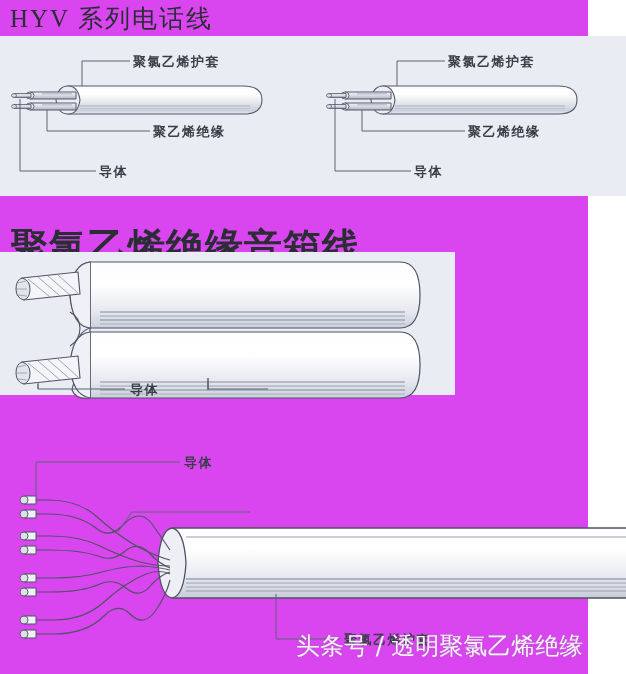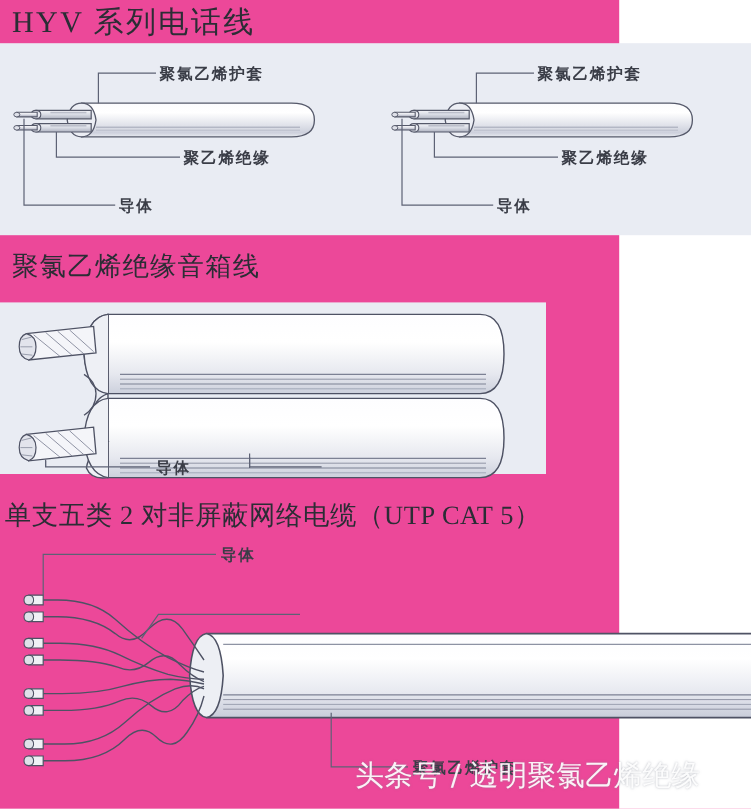--- a/index.html
+++ b/index.html
@@ -3,39 +3,39 @@
 <meta charset="utf-8">
 <style>
   html,body{margin:0;padding:0;}
   body{
     width:626px;height:674px;
     background:#ffffff;
     font-family:"Liberation Serif","DejaVu Serif",serif;
     overflow:hidden;
     position:relative;
   }
-  .page{position:relative;width:516px;height:674px;background:#ec4899;}
+  .page{position:relative;width:588px;height:674px;background:#d946ef;}
 
   
   .title{
     position:absolute;
     color:#2b2d35;
     white-space:nowrap;
     letter-spacing:1px;
   }
   #title-1{
     left:10px;top:2px;
     font-size:25px;
     font-family:"Liberation Serif","DejaVu Serif",serif;
     letter-spacing:2px;
   }
   #title-2{
-    left:10px;top:207px;
-    font-size:22px;
-    font-weight:normal;
+    left:10px;top:222px;
+    font-size:38px;
+    font-weight:bold;
     font-family:"DejaVu Serif","Liberation Serif",serif;
     letter-spacing:1px;
   }
   #title-3{
     left:4px;top:415px;
     font-size:22px;
     letter-spacing:0.5px;
   }
 
   
@@ -221,21 +221,20 @@
 
     <polyline points="38,134 38,137 38,139 38,139" fill="none" stroke="#5d6275" stroke-width="1"></polyline>
     <polyline points="38,133 38,139 125,139" fill="none" stroke="#5d6275" stroke-width="1"></polyline>
 
     <polyline points="208,140 208,128 208,140" fill="none" stroke="#5d6275" stroke-width="1"></polyline>
     <polyline points="208,131 208,139 268,139" fill="none" stroke="#5d6275" stroke-width="1"></polyline>
   </svg>
 
   <div class="lbl" style="left:130px;top:381px;">导体</div>
 
-  <div class="title" id="title-3">单支五类 2 对非屏蔽网络电缆（UTP CAT 5）</div>
 
   <svg class="svglayer" width="626" height="230" style="top:450px">
 
     <path d="M172,78 L626,78 L626,148 L172,148 Z" fill="url(#utpGrad)" stroke="none"></path>
     <line x1="172" y1="78" x2="626" y2="78" stroke="#4e5264" stroke-width="1.3"></line>
     <line x1="172" y1="148" x2="626" y2="148" stroke="#4e5264" stroke-width="1.3"></line>
 
     <path d="M172,78 Q160,80 158,113 Q160,146 172,148 Q184,146 186,113 Q184,80 172,78 Z" fill="#edeff4" stroke="#4e5264" stroke-width="1.3"></path>
 
     <line x1="186" y1="87" x2="626" y2="87" stroke="#8d92a3" stroke-width="0.9"></line>

